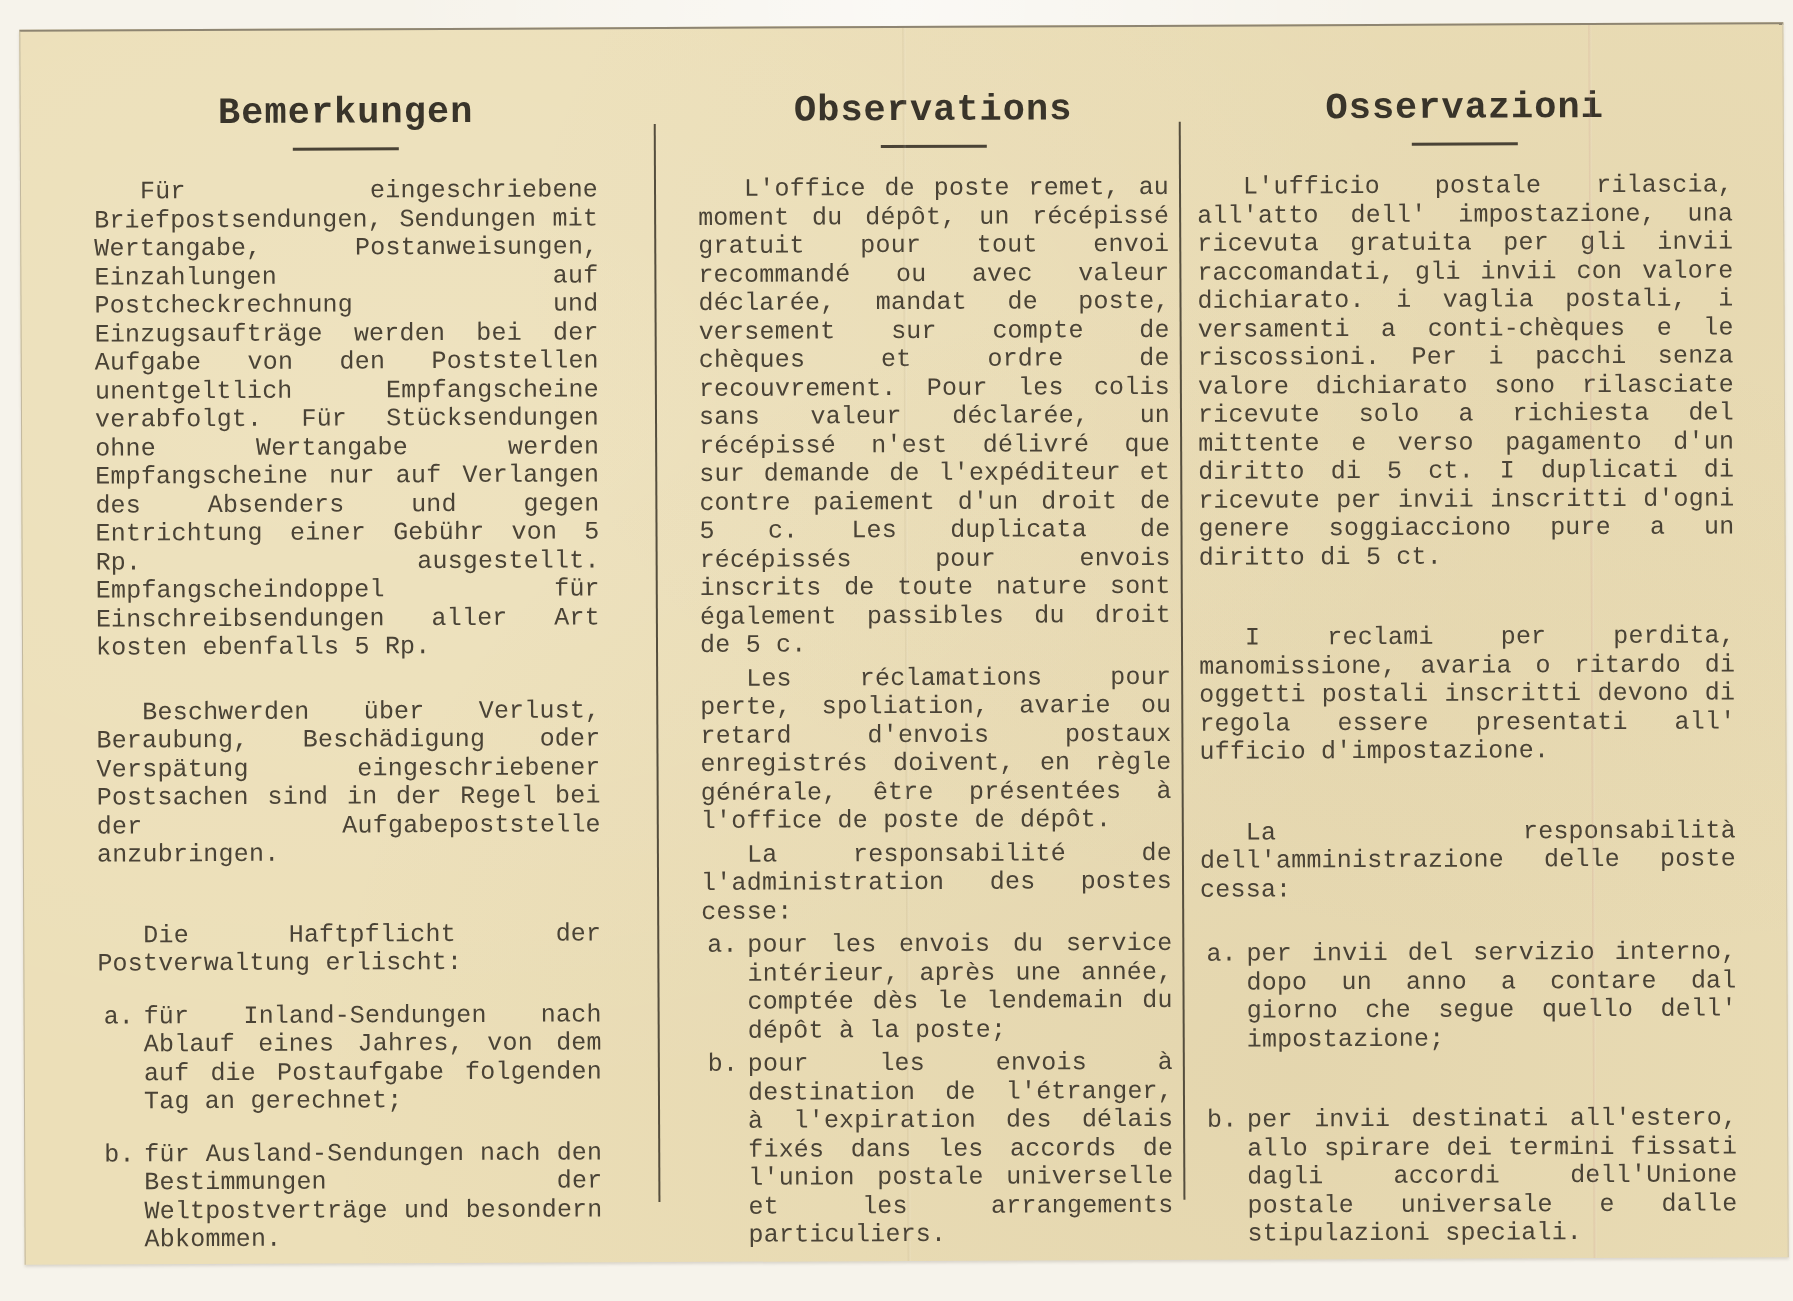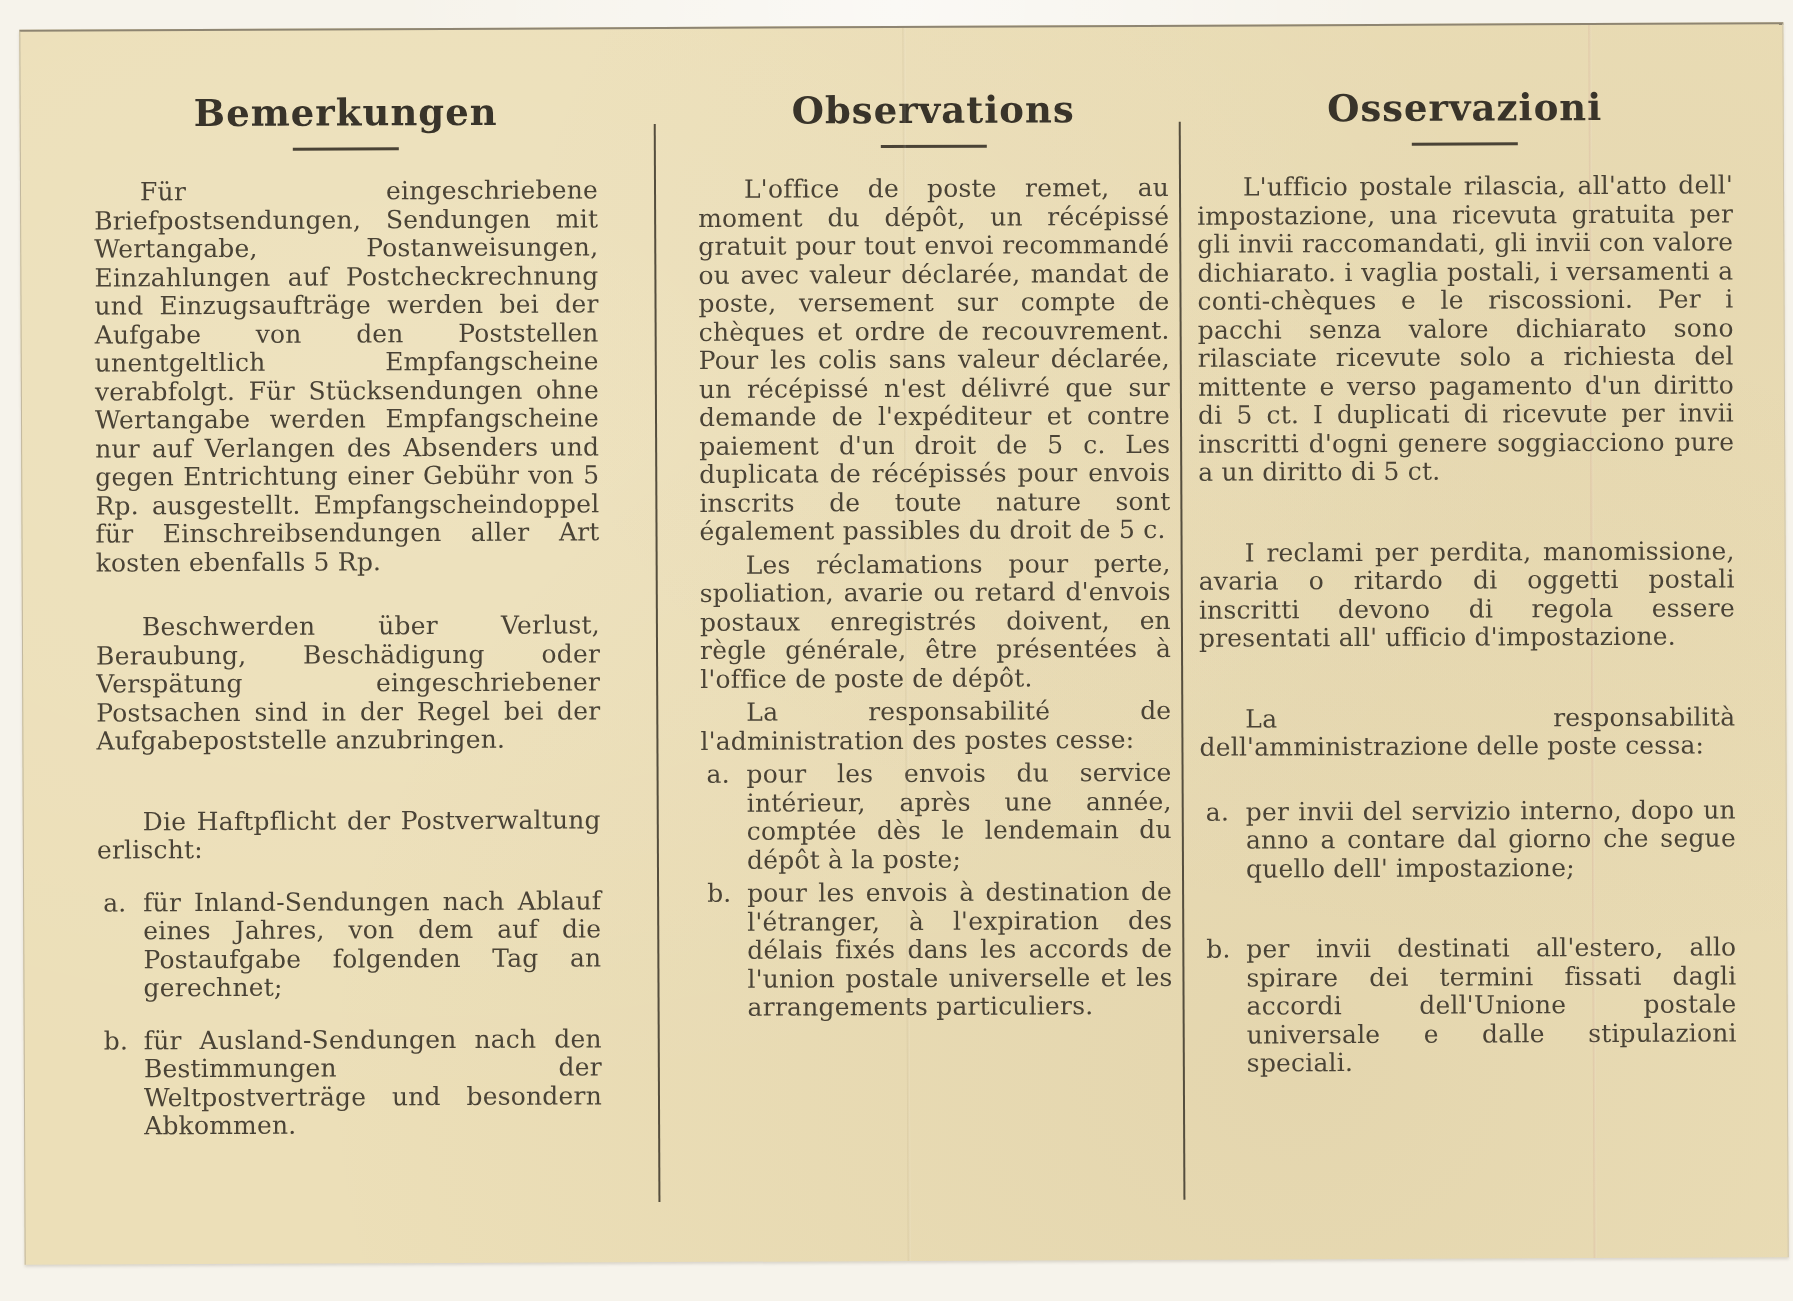--- a/index.html
+++ b/index.html
@@ -12,20 +12,21 @@
     font-family: "DejaVu Serif", "Liberation Serif", serif;
   }
 
   .scan {
     position: relative;
     width: 1793px;
     height: 1301px;
     background:
       radial-gradient(ellipse at 50% 0%, rgba(255,255,255,0.5), transparent 40%),
       #f6f3eb;
+    font-family: Liberation Mono, monospace;
   }
 
   .paper {
     position: absolute;
     left: 22px;
     top: 26px;
     width: 1762px;
     height: 1233px;
     transform: rotate(-0.25deg);
     transform-origin: 50% 50%;

